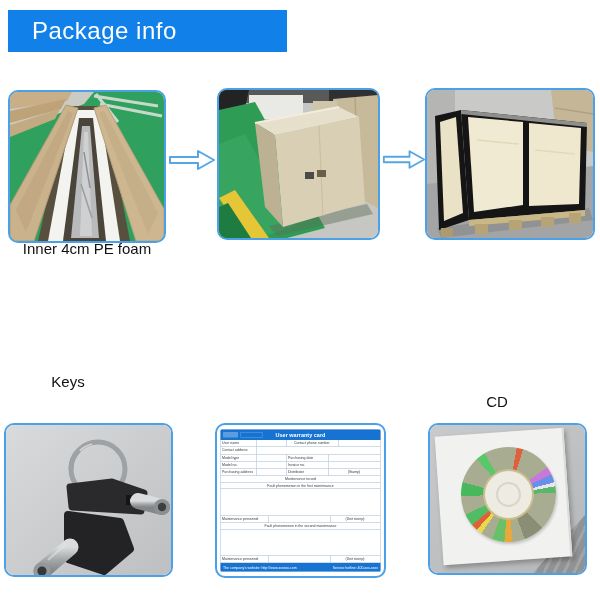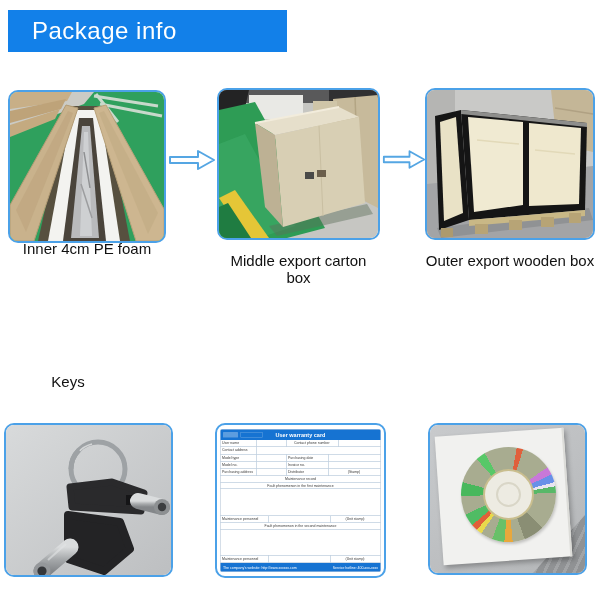--- a/index.html
+++ b/index.html
@@ -156,24 +156,23 @@
   </figure>
 
   <svg class="arrow" style="left:168px;top:147px" width="48" height="26" viewBox="0 0 48 26">
     <path d="M2,10 H30 V4 L46,13 L30,22 V16 H2 Z" fill="#ffffff" stroke="var(--arrow-blue,#55A6E3)" stroke-width="2" stroke-linejoin="round"></path>
   </svg>
   <svg class="arrow" style="left:382px;top:143px" width="44" height="33" viewBox="0 0 48 26">
     <path d="M2,10 H30 V4 L46,13 L30,22 V16 H2 Z" fill="#ffffff" stroke="var(--arrow-blue,#55A6E3)" stroke-width="2" stroke-linejoin="round"></path>
   </svg>
 
   <div class="caption" style="left:8px;top:240px;width:158px">Inner 4cm PE foam</div>
-  <div class="caption" style="left:217px;top:252px;width:163px">Middle export carton box</div>
-  <div class="caption" style="left:425px;top:252px;width:170px">Outer export wooden box</div>
 
   <div class="caption" style="left:4px;top:373px;width:128px">Keys</div>
+  <div class="caption" style="left:428px;top:393px;width:138px">CD</div>
 
   <figure class="photo" style="left:4px;top:423px;width:169px;height:154px">
     <svg viewBox="0 0 165 150" preserveAspectRatio="none">
       <defs>
         <linearGradient id="kbg" x1="0" y1="0" x2="1" y2="1">
           <stop offset="0" stop-color="#D8DADB"></stop>
             <stop offset="1" stop-color="#BDBFC1"></stop>
         </linearGradient>
         <linearGradient id="metal" x1="0" y1="0" x2="0" y2="1">
           <stop offset="0" stop-color="#DADCDD"></stop>

